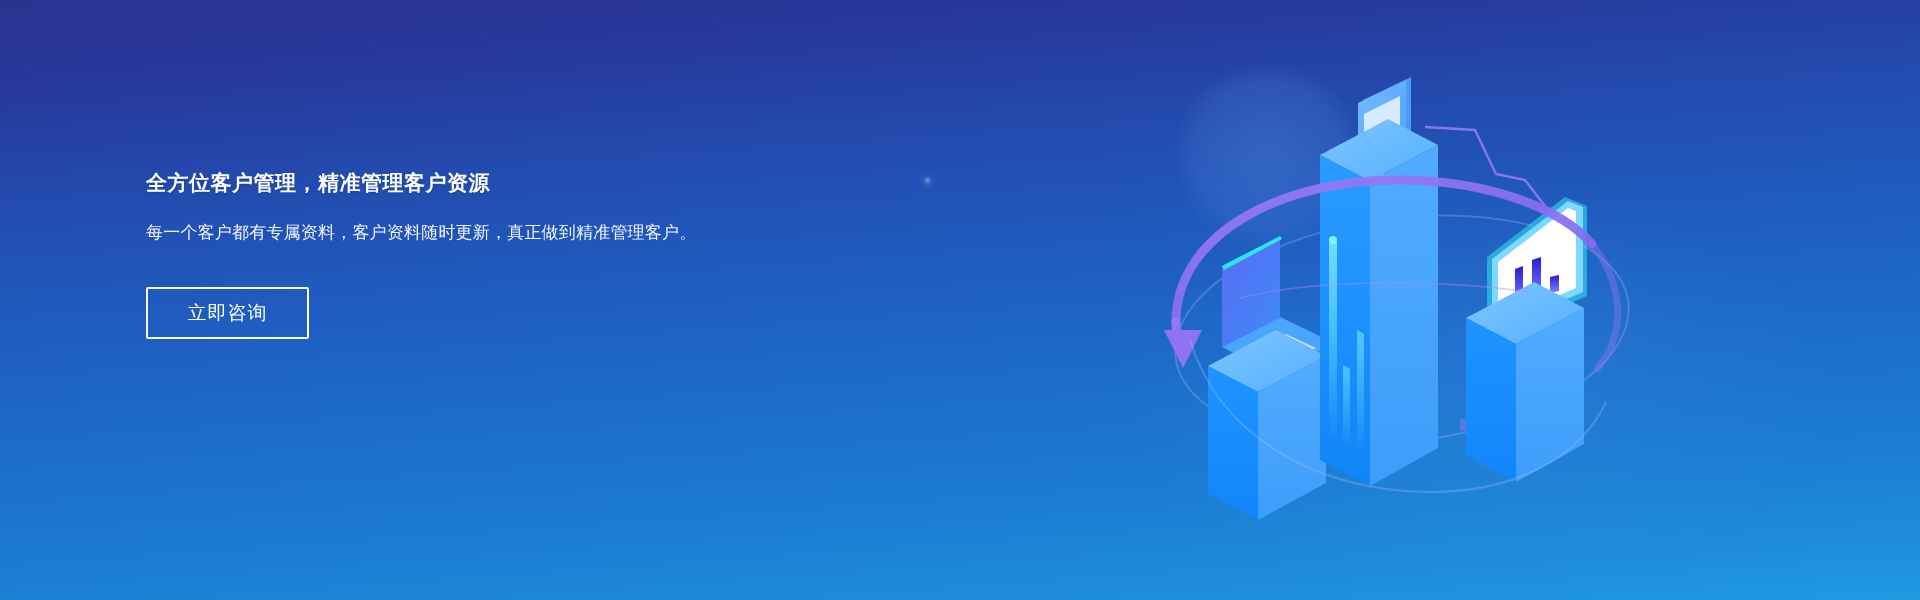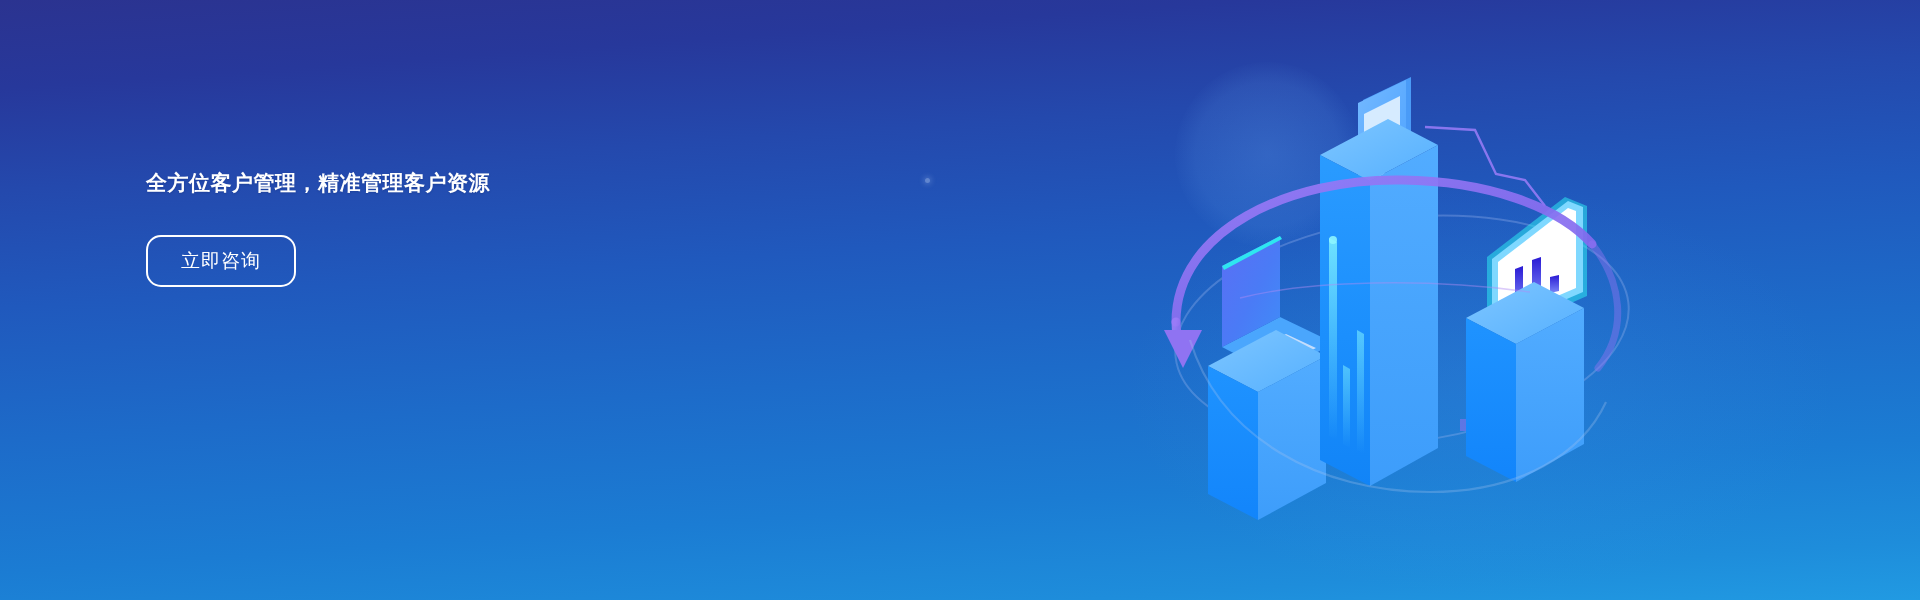--- a/index.html
+++ b/index.html
@@ -68,24 +68,24 @@
     color:#f0f5ff;
     line-height:1.62;
     width:585px;
     letter-spacing:.2px;
   }
   .cta{
     display:inline-flex;
     align-items:center;
     justify-content:center;
     margin-top:40px;
-    width:150px;
+    width:163px;
     height:52px;
     border:2px solid #ffffff;
-    border-radius:15px;
+    border-radius:2px;
     background:transparent;
     color:#ffffff;
     font-size:19px;
     letter-spacing:1px;
     cursor:pointer;
     font-family:inherit;
   }
 
   
   .illus{
@@ -101,20 +101,21 @@
 <body>
 
 <div class="banner">
 
   <div class="glow-circle glow-a"></div>
   <div class="glow-circle glow-b"></div>
   <div class="sparkle"></div>
 
   <div class="copy">
     <h1 class="headline">全方位客户管理，精准管理客户资源</h1>
+    <p class="subcopy">每一个客户都有专属资料，客户资料随时更新，真正做到精准管理客户。</p>
     <button class="cta">立即咨询</button>
   </div>
 
   <div class="illus">
     <svg viewBox="0 0 560 560" xmlns="http://www.w3.org/2000/svg">
       <defs>
         <linearGradient id="gFront" x1="0" y1="0" x2="0" y2="1">
           <stop offset="0%" stop-color="#1f93ff"></stop>
           <stop offset="100%" stop-color="#1285fb"></stop>
         </linearGradient>

